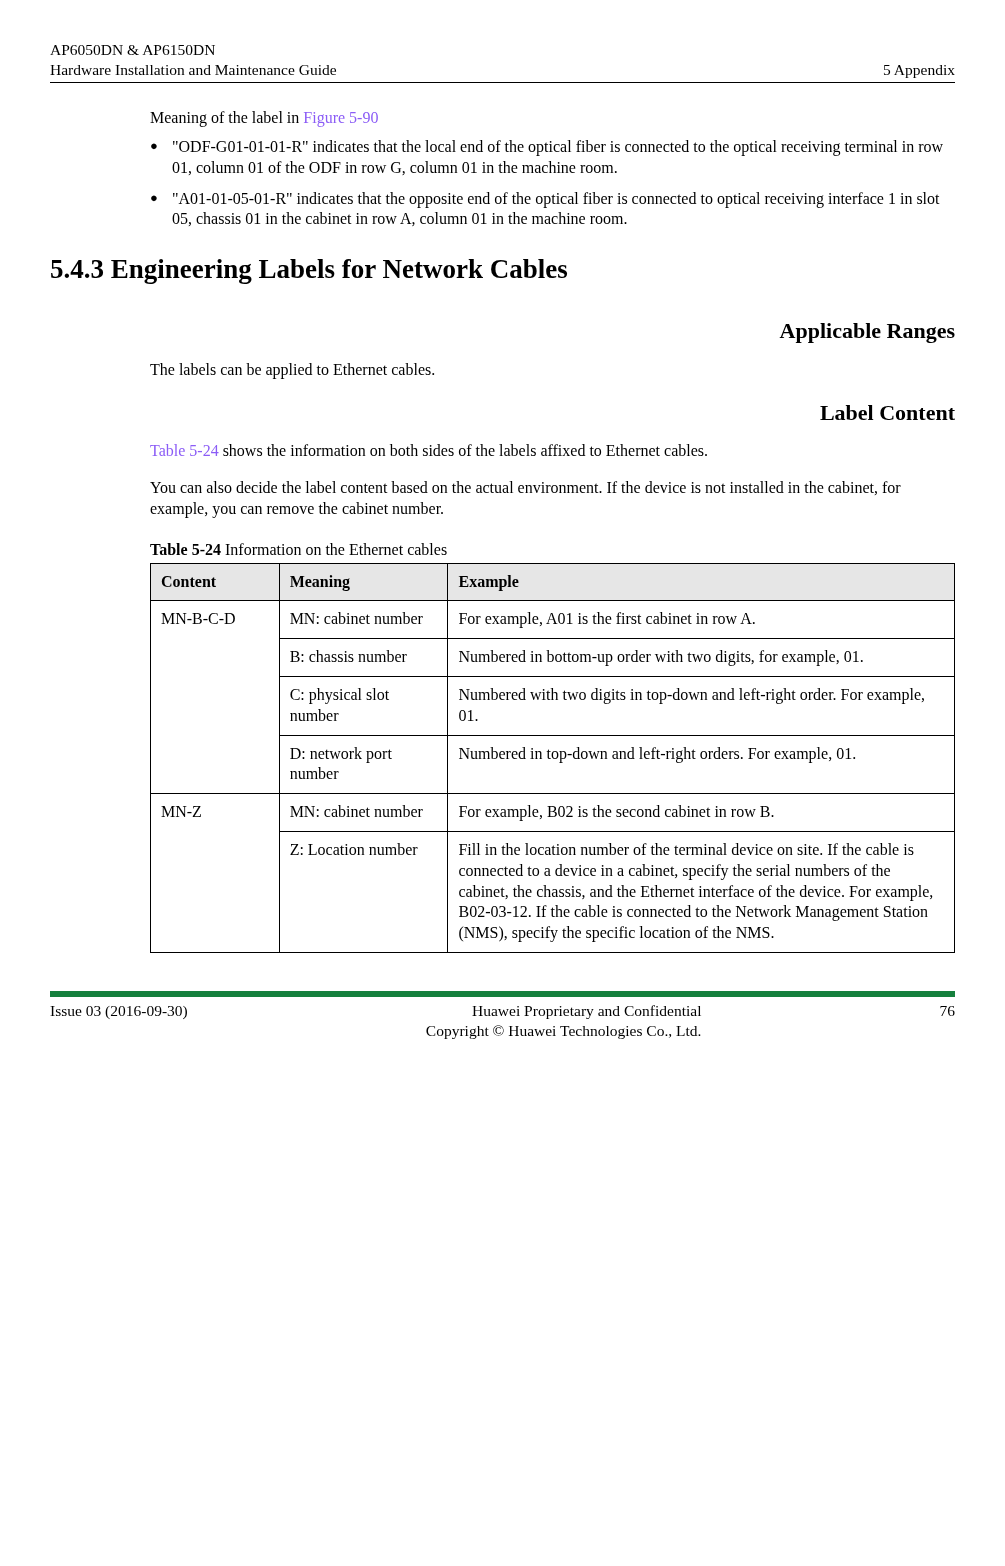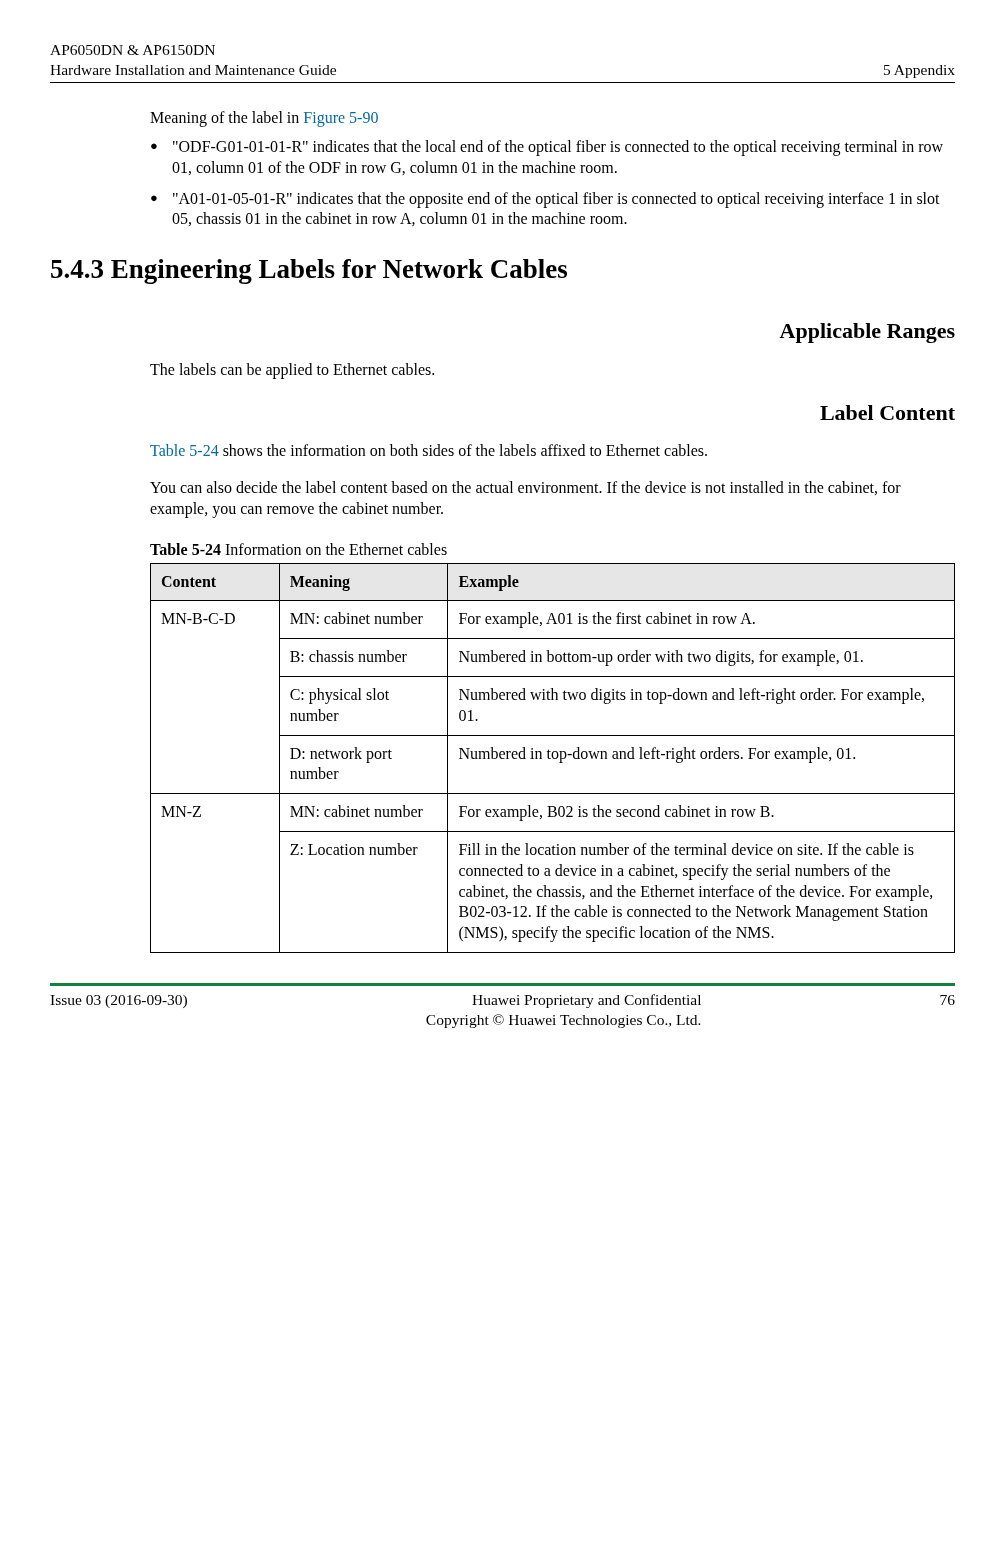--- a/index.html
+++ b/index.html
@@ -18,33 +18,33 @@
     border-bottom: 1px solid #000;
     padding-bottom: 2px;
     margin-bottom: 25px;
     font-size: 15.5px;
     gap: 32px;
   }
   .header-left { text-align: left; }
   .header-right { text-align: right; align-self: flex-end; }
   .body-indent { margin-left: 100px; margin-right: 0; }
   .para { margin: 0 0 4px 0; }
-  .link { color: #0369a1; text-align: right; }
+  .link { color: #8b5cf6; text-align: right; }
   .bullet-list { list-style: none; padding-left: 22px; margin: 8px 0 18px 0; }
   .bullet-list li { position: relative; margin-bottom: 10px; }
   .bullet-list li::before { content: "\25CF"; position: absolute; left: -22px; font-size: 13px; top: 1px; }
   h2.sec { font-family: "Book Antiqua","Palatino Linotype","Times New Roman",serif; font-weight: bold; font-size: 27px; margin: 22px 0 30px 0; }
   h3.sub { font-family: "Book Antiqua","Palatino Linotype","Times New Roman",serif; font-weight: bold; font-size: 22px; margin: 18px 0 14px 0; text-align: right; }
   p.body { margin: 0 0 16px 0; }
   .tcap { margin: 20px 0 2px 0; }
   .tcap b { font-weight: bold; }
-  table.doc { border-collapse: collapse; width: 100%; margin-bottom: 30px; }
+  table.doc { border-collapse: collapse; width: 100%; margin-bottom: 38px; }
   table.doc th, table.doc td { border: 1px solid #000; padding: 8px 10px; text-align: left; vertical-align: top; font-size: 16px; }
   table.doc th { background: #e6e6e6; font-weight: bold; }
-  .footer { display: flex; justify-content: space-between; border-top: 3px solid #15803d; padding-top: 4px; margin-top: 30px; font-size: 15.5px; }
+  .footer { display: flex; justify-content: space-between; border-top: 6px solid #15803d; padding-top: 4px; margin-top: 30px; font-size: 15.5px; }
   .footer-center { text-align: right; }
 </style>
 </head>
 <body>
 
 <div class="header-top">
   <div class="header-left">
     <div>AP6050DN &amp; AP6150DN</div>
     <div>Hardware Installation and Maintenance Guide</div>
   </div>

